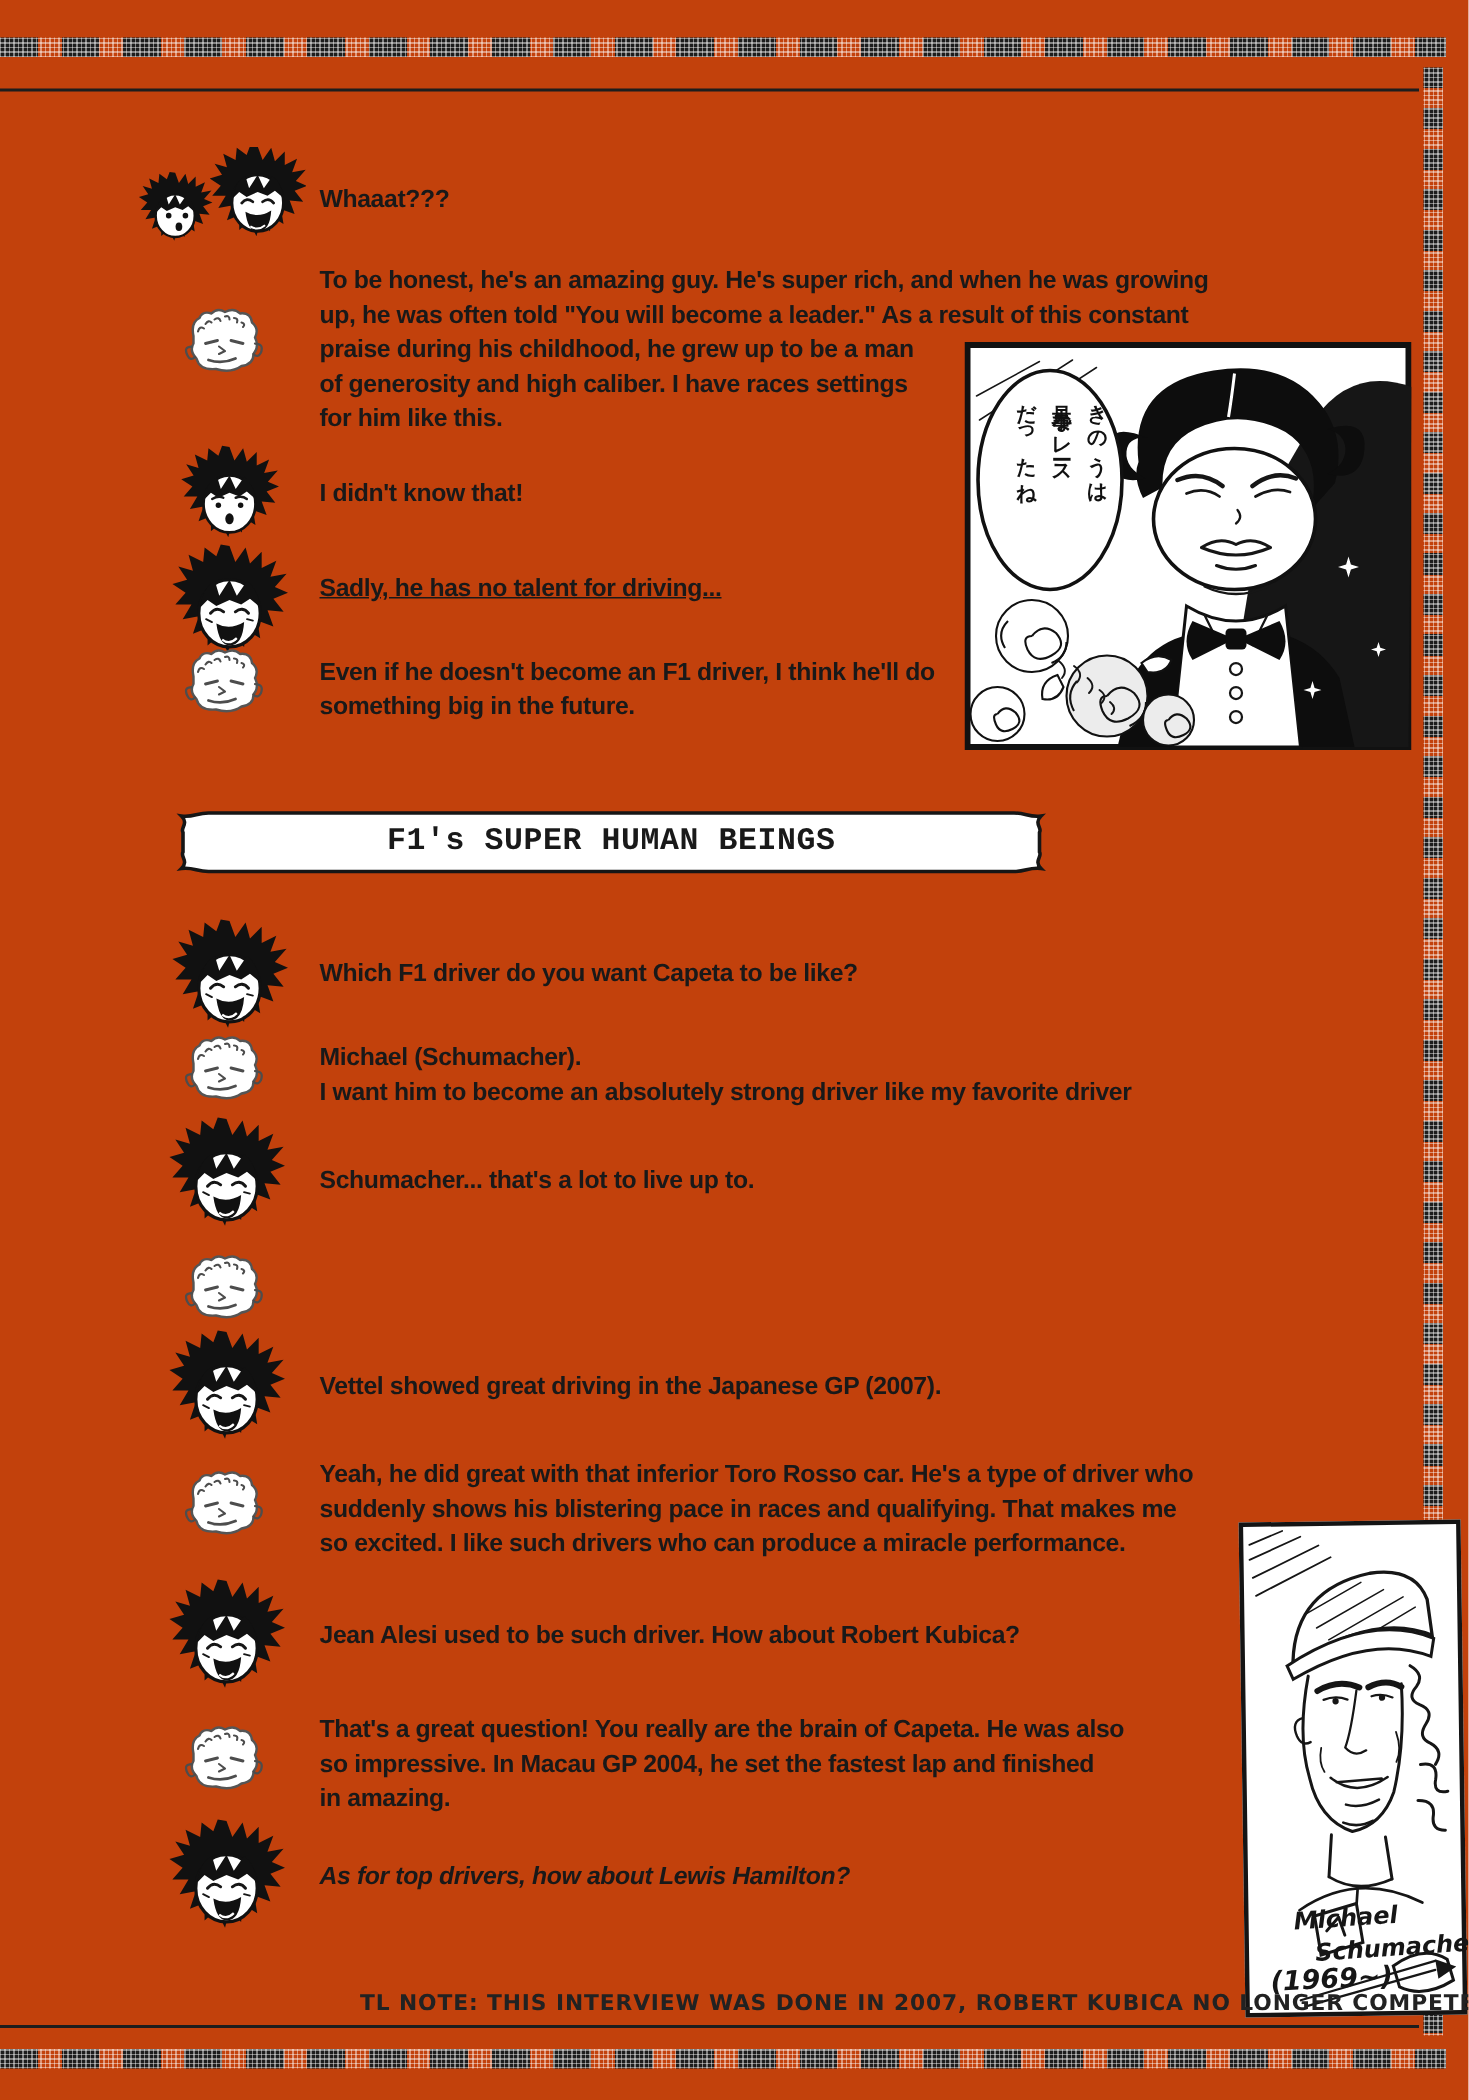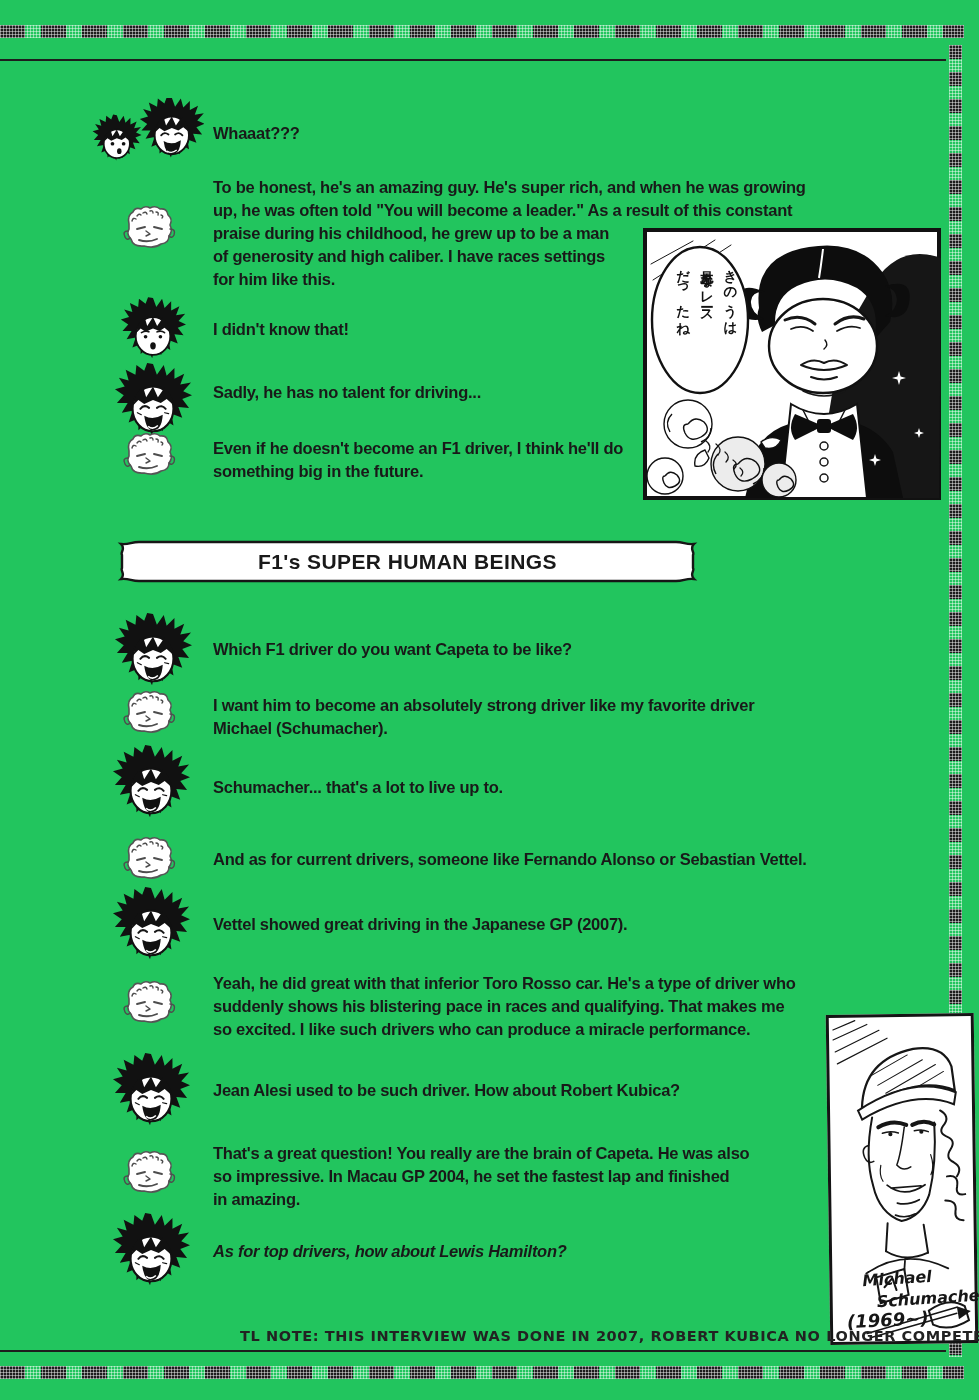--- a/index.html
+++ b/index.html
@@ -1,16 +1,16 @@
 <!DOCTYPE html>
 <html><head>
 <meta charset="utf-8">
 <style>
   html,body{margin:0;padding:0;background:#ffffff;}
-  .page{position:relative;width:979px;height:1400px;background:#22c55e;overflow:hidden;
+  .page{position:relative;width:979px;height:1400px;background:#c2410c;overflow:hidden;
         font-family:"Liberation Sans",sans-serif;color:#191919;}
   
   .dash-h{position:absolute;height:13px;
     background-image:
       repeating-linear-gradient(0deg, rgba(255,255,255,.45) 0 1px, transparent 1px 3px),
       repeating-linear-gradient(90deg, rgba(255,255,255,.45) 0 1px, transparent 1px 3px),
       repeating-linear-gradient(90deg,#1d1d1d 0 25px, transparent 25px 41px);}
   .dash-v{position:absolute;width:13px;
     background-image:
       repeating-linear-gradient(90deg, rgba(255,255,255,.45) 0 1px, transparent 1px 3px),
@@ -20,21 +20,21 @@
   
   .icon{position:absolute;}
   .txt{position:absolute;left:213px;font-size:16.5px;font-weight:700;
        letter-spacing:-0.25px;line-height:23px;}
   .txt .line{white-space:nowrap;}
   
   .banner{position:absolute;left:115px;top:538px;width:585px;height:47px;}
   .banner svg{position:absolute;left:0;top:0;}
   .banner .banner-label{position:absolute;left:0;top:0;width:100%;height:100%;
       display:flex;align-items:center;justify-content:center;
-      font-size:21px;font-weight:700;letter-spacing:0.4px;}
+      font-size:21px;font-weight:700;letter-spacing:0.4px;font-family:Liberation Mono, monospace;}
   
   .panel{position:absolute;left:643px;top:228px;width:298px;height:272px;}
   .bubble-text{position:absolute;left:664px;top:260px;width:78px;height:134px;
       writing-mode:vertical-rl;white-space:pre;font-size:13.5px;font-weight:600;
       letter-spacing:2px;line-height:1.75;color:#111;
       font-family:"DejaVu Sans",sans-serif;}
   
   .sketch{position:absolute;left:828px;top:1014px;width:148px;height:330px;
       background:#fff;border:3.5px solid #141414;box-sizing:border-box;
       transform:rotate(-0.8deg);}
@@ -136,21 +136,21 @@
         <use href="#sym-spiky-calm" width="66" height="70"></use>
       </svg></span>
   <div class="txt" style="top:318px;">
     <div class="line">I didn't know that!</div>
   </div>
 
   <span class="icon" style="left:114px;top:362px;">
     <svg width="78" height="82">
         <use href="#sym-spiky-ex" width="78" height="82"></use>
       </svg></span>
-  <div class="txt" style="top:381px;">
+  <div class="txt" style="top:381px;text-decoration:underline;">
     <div class="line">Sadly, he has no talent for driving...</div>
   </div>
 
   <span class="icon" style="left:120px;top:430px;">
     <svg width="58" height="50">
         <use href="#sym-round" width="58" height="50"></use>
       </svg></span>
   <div class="txt" style="top:437px;">
     <div class="line">Even if he doesn't become an F1 driver, I think he'll do</div>
     <div class="line">something big in the future.</div>
@@ -169,39 +169,36 @@
       </svg></span>
   <div class="txt" style="top:638px;">
     <div class="line">Which F1 driver do you want Capeta to be like?</div>
   </div>
 
   <span class="icon" style="left:120px;top:688px;">
     <svg width="58" height="50">
         <use href="#sym-round" width="58" height="50"></use>
       </svg></span>
   <div class="txt" style="top:694px;">
+    <div class="line">Michael (Schumacher).</div>
     <div class="line">I want him to become an absolutely strong driver like my favorite driver</div>
-    <div class="line">Michael (Schumacher).</div>
   </div>
 
   <span class="icon" style="left:112px;top:744px;">
     <svg width="78" height="82">
         <use href="#sym-spiky-ex" width="78" height="82"></use>
       </svg></span>
   <div class="txt" style="top:776px;">
     <div class="line">Schumacher... that's a lot to live up to.</div>
   </div>
 
   <span class="icon" style="left:120px;top:834px;">
     <svg width="58" height="50">
         <use href="#sym-round" width="58" height="50"></use>
       </svg></span>
-  <div class="txt" style="top:848px;">
-    <div class="line">And as for current drivers, someone like Fernando Alonso or Sebastian Vettel.</div>
-  </div>
 
   <span class="icon" style="left:112px;top:886px;">
     <svg width="78" height="82">
         <use href="#sym-spiky-ex" width="78" height="82"></use>
       </svg></span>
   <div class="txt" style="top:913px;">
     <div class="line">Vettel showed great driving in the Japanese GP (2007).</div>
   </div>
 
   <span class="icon" style="left:120px;top:978px;">

